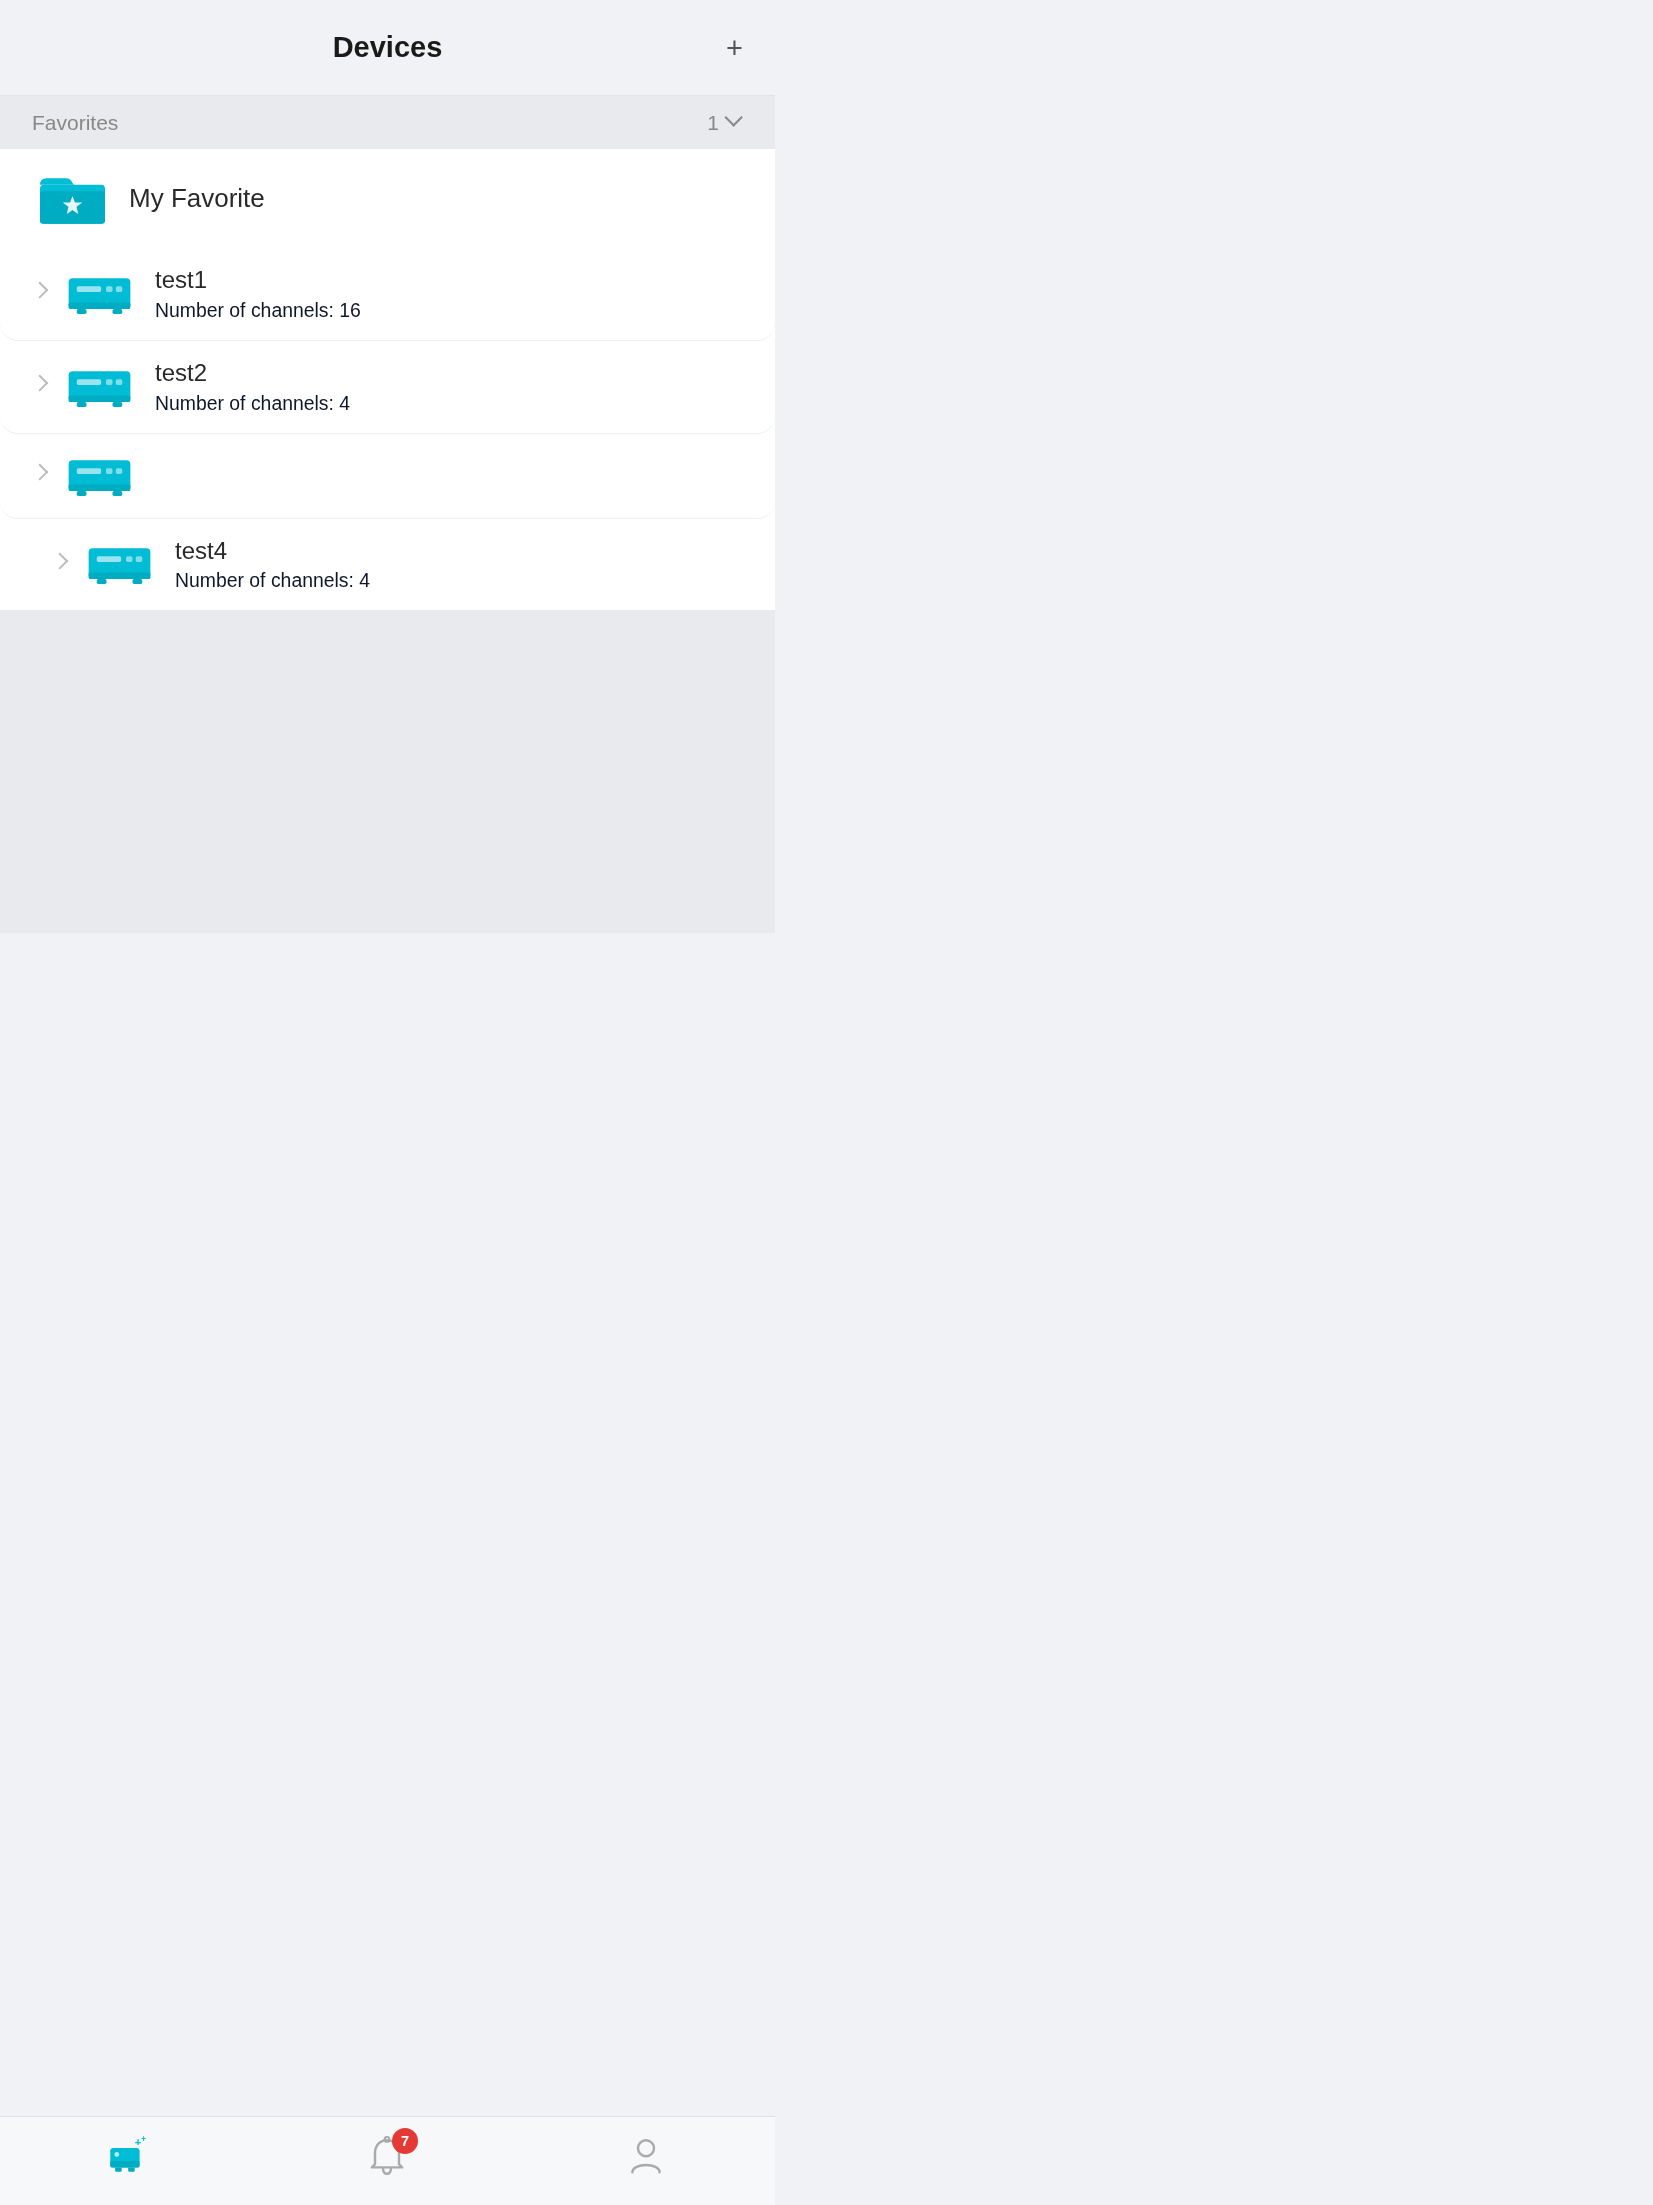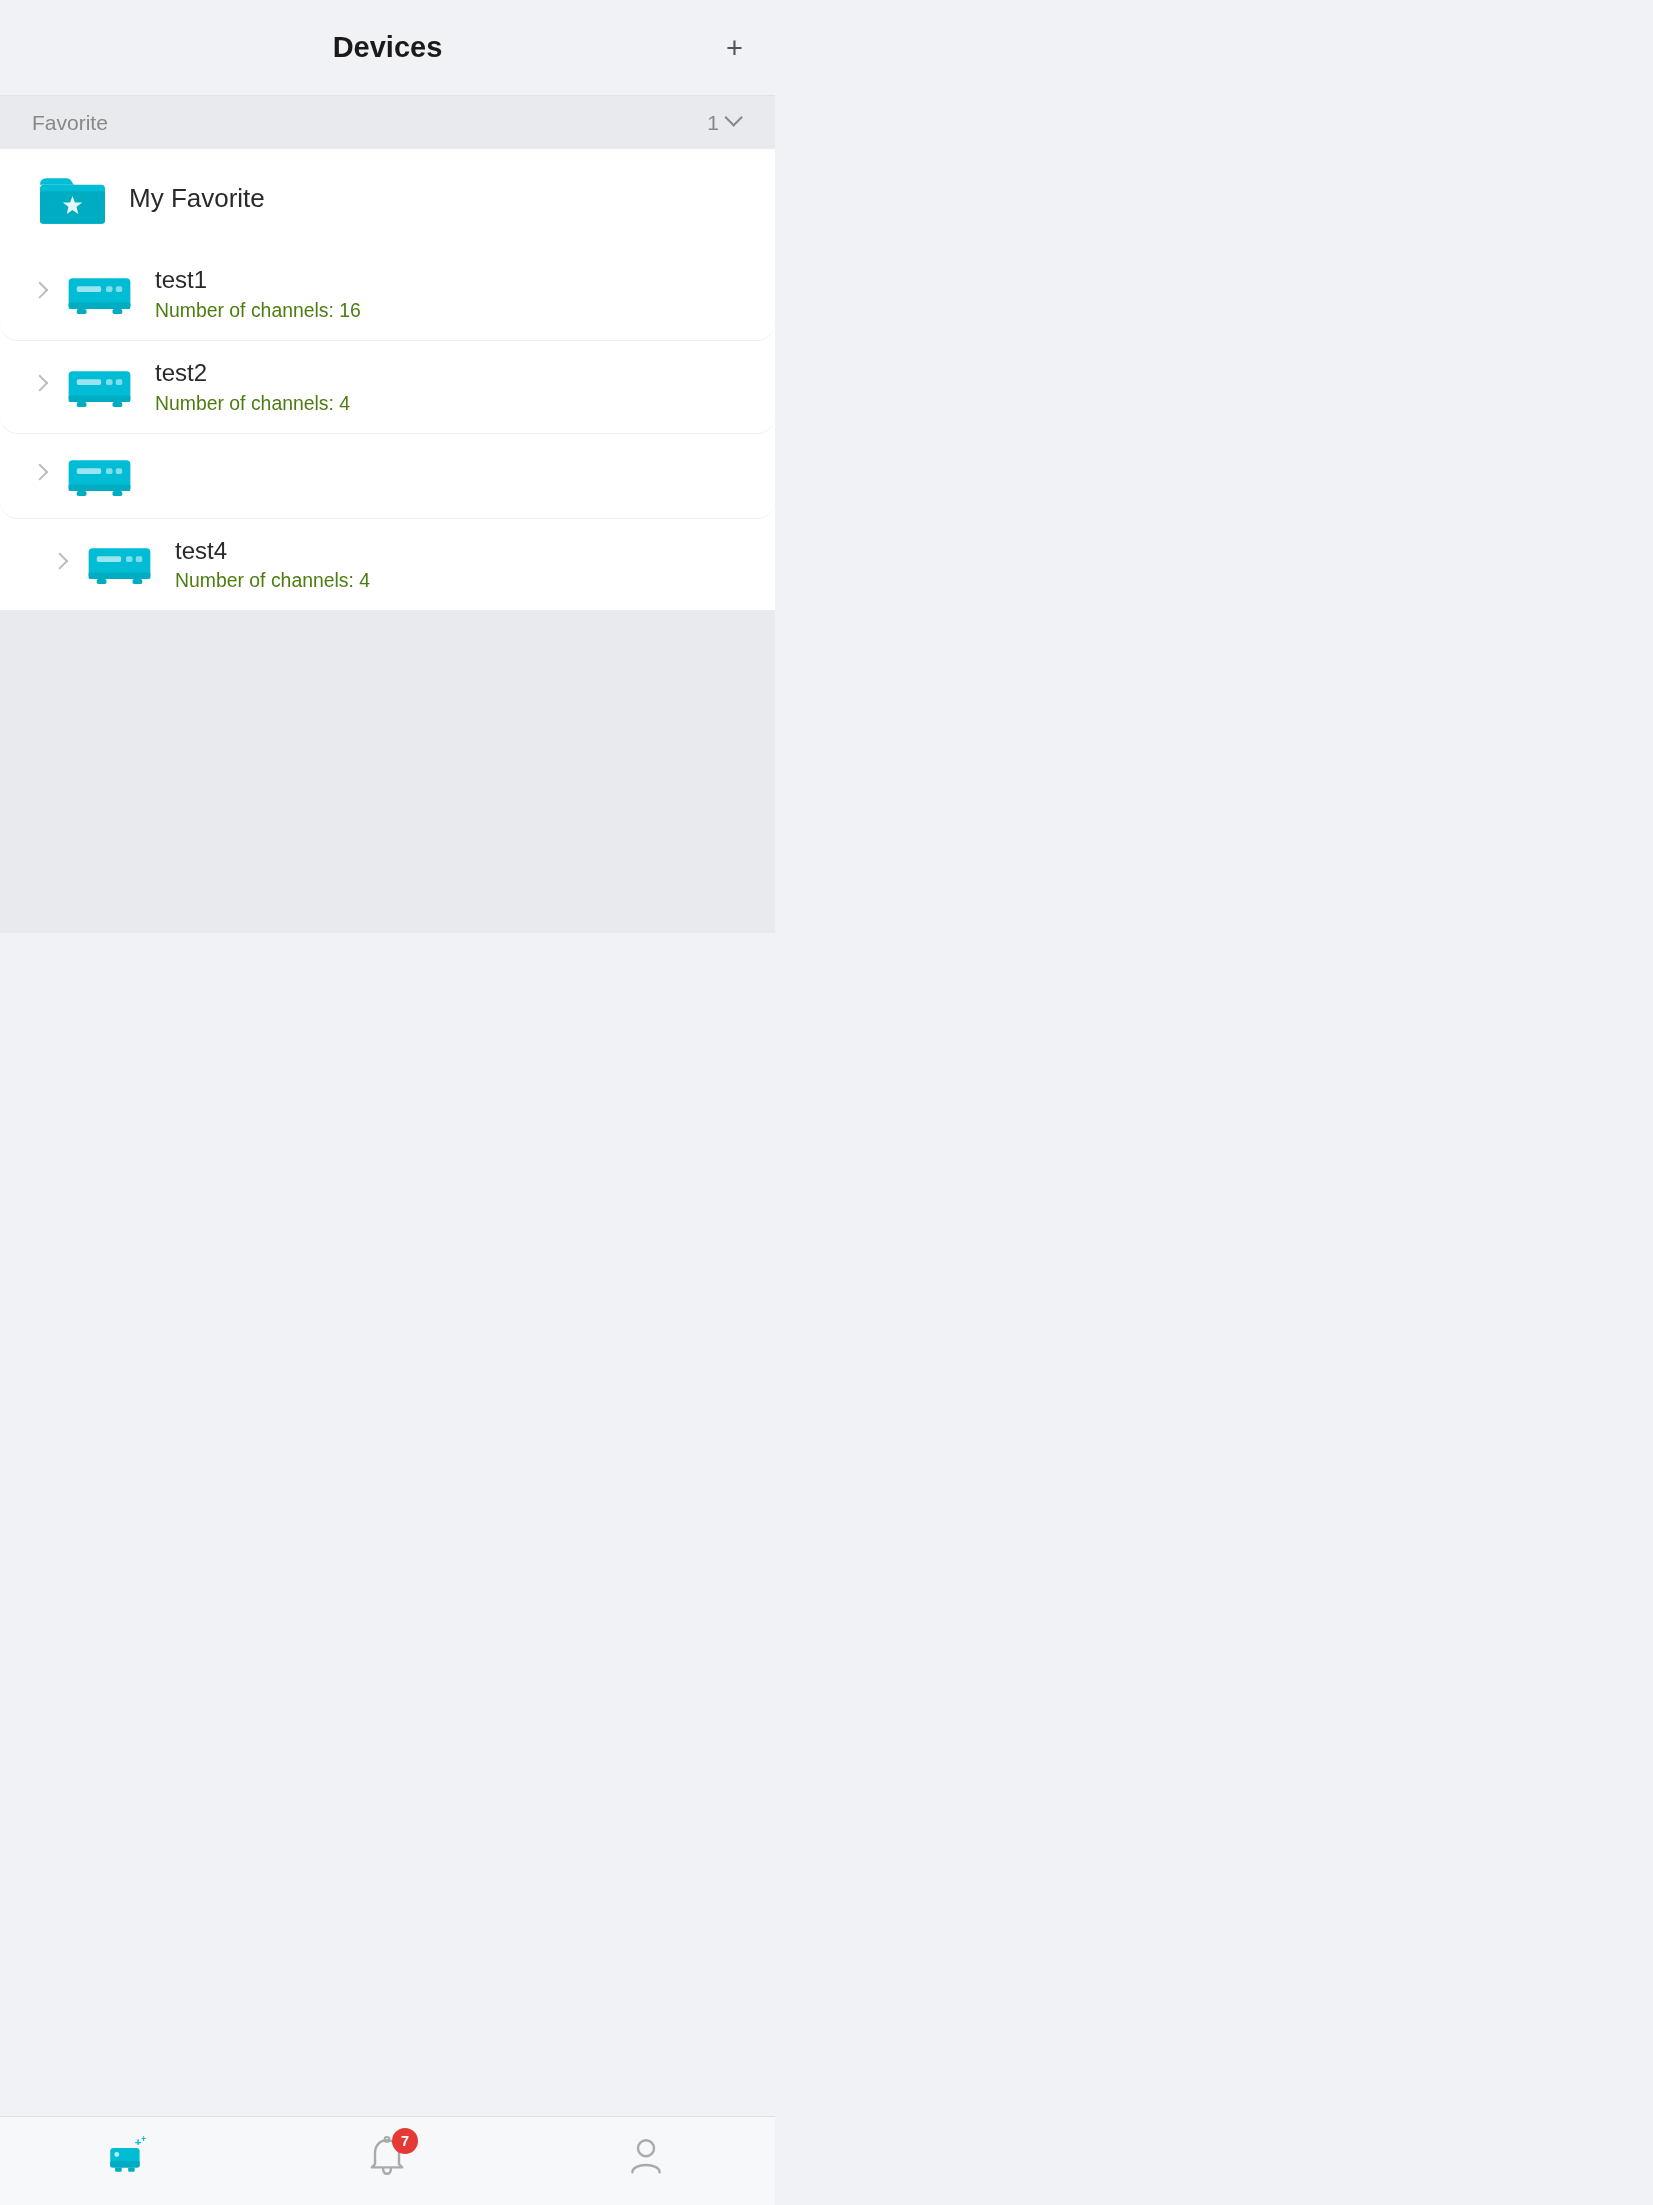--- a/index.html
+++ b/index.html
@@ -164,21 +164,21 @@
 
     .device-name {
       font-size: 24px;
       color: #2a2a2a;
       font-weight: 400;
       margin-bottom: 4.8px;
     }
 
     .device-channels {
       font-size: 19.4px;
-      color: #4d7c0f;
+      color: #0f172a;
     }
 
     
     .bottom-bg {
       background: #e8eaed;
       flex: 1;
       min-height: 323px;
     }
 
     
@@ -242,21 +242,21 @@
 <div class="page-content">
 
   <div class="header">
     <span class="header-title">Devices</span>
     <button class="header-add-btn">
       <span>+</span>
     </button>
   </div>
 
   <div class="section-header">
-    <span class="section-label">Favorite</span>
+    <span class="section-label">Favorites</span>
     <div class="section-count">
       <span>1</span>
       <span class="chevron-down"></span>
     </div>
   </div>
 
   <div class="list-section">
     <div class="favorite-item">
 
       <svg class="favorite-icon" viewBox="0 0 80 70" xmlns="http://www.w3.org/2000/svg">

